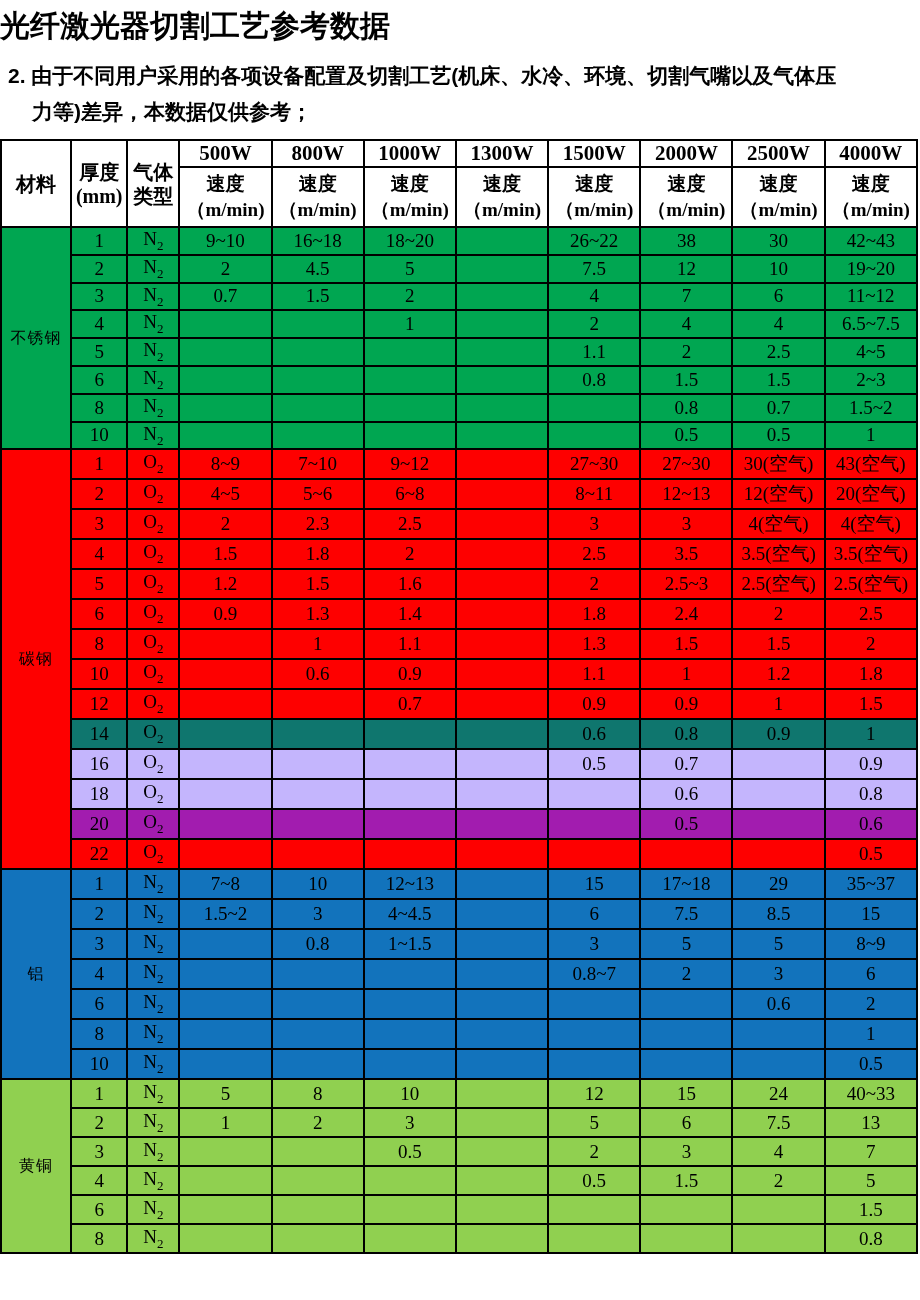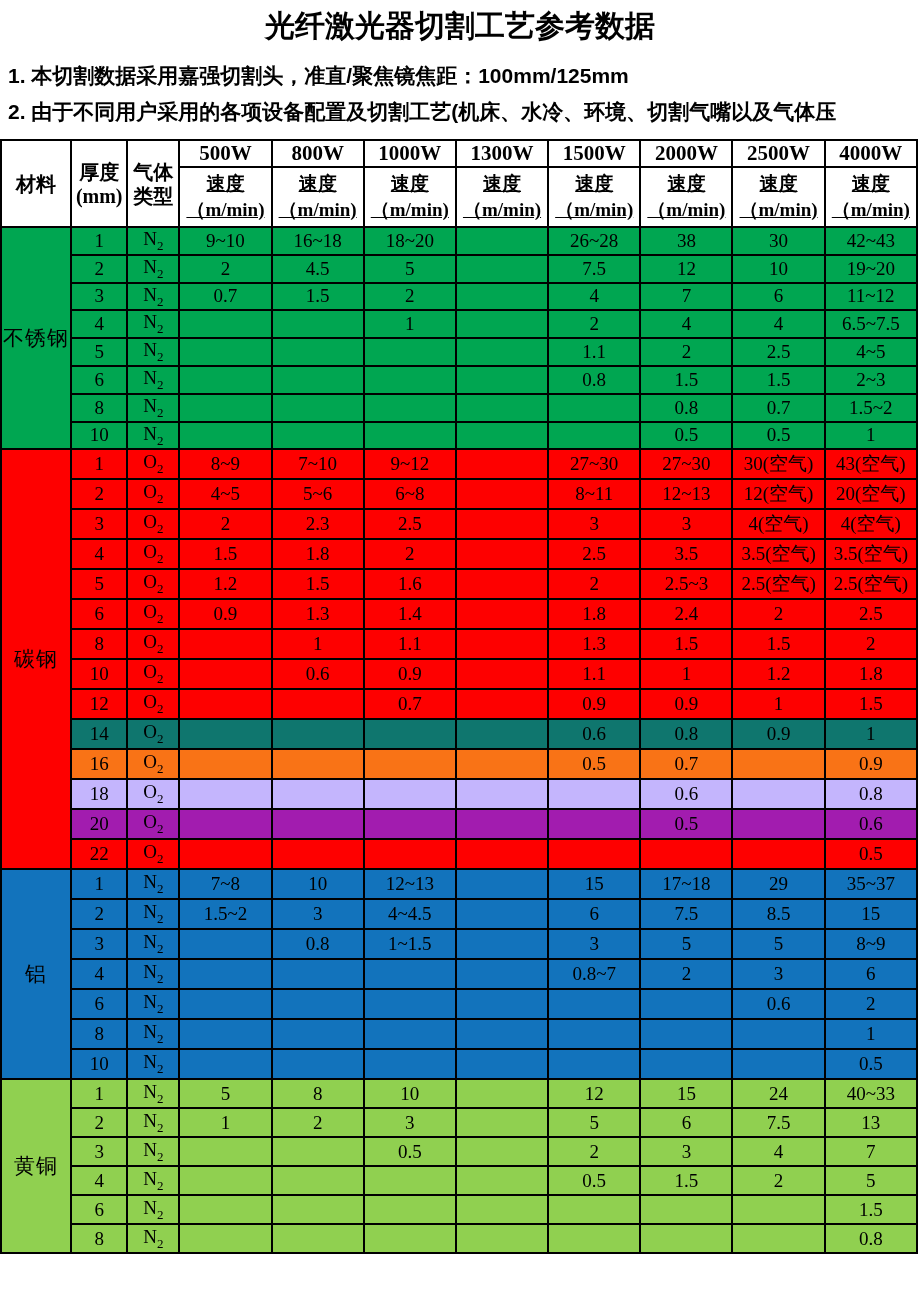--- a/index.html
+++ b/index.html
@@ -5,21 +5,20 @@
   html,body { margin:0; padding:0; }
   body {
     width:920px; height:1300px;
     background:#ffffff;
     overflow:hidden;
     font-family:"Liberation Serif", serif;
     color:#000;
   }
   .page-title {
     padding-top:8px;
-    text-align:center;
     font-family:Liberation Sans, sans-serif;
     font-weight:bold;
     font-size:30px;
     line-height:36px;
   }
   .notes {
     margin:14px 0 0 8px;
     font-family:"Liberation Sans", sans-serif;
     font-weight:bold;
     font-size:21px;
@@ -35,40 +34,40 @@
   }
   .data-table th, .data-table td {
     border:2px solid #000;
     text-align:center;
     vertical-align:middle;
     padding:0;
     overflow:hidden;
     font-family:"Liberation Serif", serif;
   }
   thead tr.hrow1 { height:27px; }
-  thead tr.hrow2 { height:60px;text-decoration:underline; }
+  thead tr.hrow2 { height:60px; }
   th.power-header { font-size:21px; font-weight:bold;text-align:center; }
   th.left-header  { font-size:20px; font-weight:bold; line-height:24px; }
   th.speed-header { font-size:19px; font-weight:bold; line-height:26px; }
   tbody td { font-size:19px; }
-  tbody td.material-cell { font-size:21px; letter-spacing:1px;margin-top:19px; }
+  tbody td.material-cell { font-size:16px; letter-spacing:1px;margin-top:19px; }
   tr.sec-0 { height:26px; }
   tr.sec-1 { height:30px; }
   tr.sec-2 { height:30px; }
   tr.sec-3 { height:29px; }
   sub.gas-sub { font-size:13px; }
 </style>
 </head>
 <body>
 
 <div class="page-title">光纤激光器切割工艺参考数据</div>
 
 <div class="notes">
-  <div class="note-line">1. 本切割数据采用嘉强切割头，准直/聚焦镜焦距：100mm/125mm</div>
   <div class="note-line">2. 由于不同用户采用的各项设备配置及切割工艺(机床、水冷、环境、切割气嘴以及气体压</div>
+  <div class="note-line note2-cont">力等)差异，本数据仅供参考；</div>
 </div>
 
 <table class="data-table">
   <colgroup>
     <col style="width:70px">
     <col style="width:56px">
     <col style="width:52px">
     <col style="width:92px">
       <col style="width:92px">
       <col style="width:92px">
@@ -138,21 +137,21 @@
   <tbody>
 
   <tr class="sec-0" style="background: rgb(0, 166, 81);">
         <td class="material-cell" rowspan="8">不锈钢</td>
         <td>1</td>
         <td>N<sub class="gas-sub">2</sub></td>
         <td>9~10</td>
         <td>16~18</td>
         <td>18~20</td>
         <td></td>
-        <td>26~28</td>
+        <td>26~22</td>
         <td>38</td>
         <td>30</td>
         <td>42~43</td>
       </tr>
       <tr class="sec-0" style="background: rgb(0, 166, 81);">
         <td>2</td>
         <td>N<sub class="gas-sub">2</sub></td>
         <td>2</td>
         <td>4.5</td>
         <td>5</td>
@@ -348,21 +347,21 @@
         <td>O<sub class="gas-sub">2</sub></td>
         <td></td>
         <td></td>
         <td></td>
         <td></td>
         <td>0.6</td>
         <td>0.8</td>
         <td>0.9</td>
         <td>1</td>
       </tr>
-      <tr class="sec-1" style="background: #f97316;">
+      <tr class="sec-1" style="background: #c4b5fd;">
         <td>16</td>
         <td>O<sub class="gas-sub">2</sub></td>
         <td></td>
         <td></td>
         <td></td>
         <td></td>
         <td>0.5</td>
         <td>0.7</td>
         <td></td>
         <td>0.9</td>

